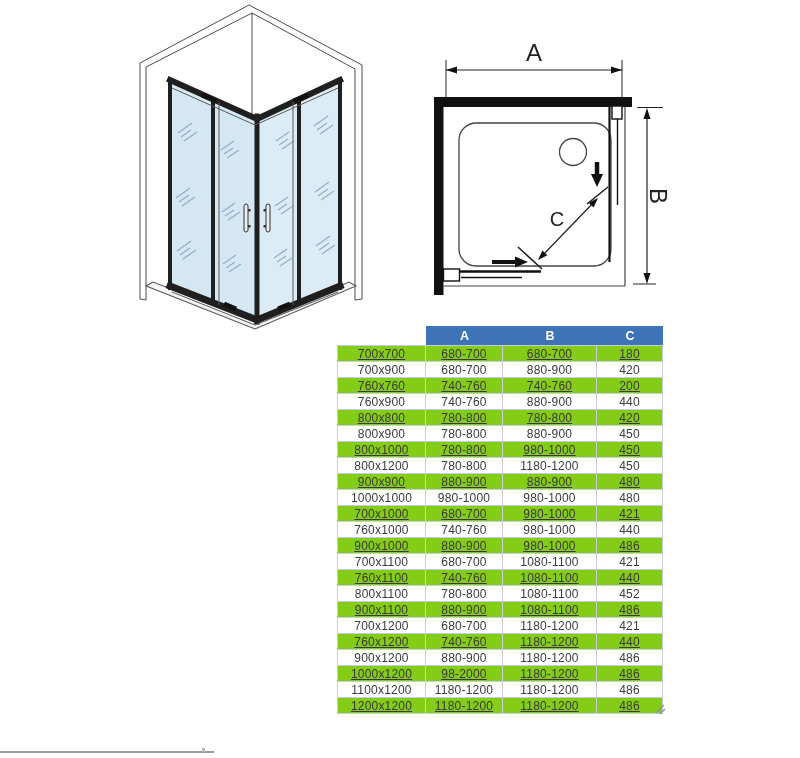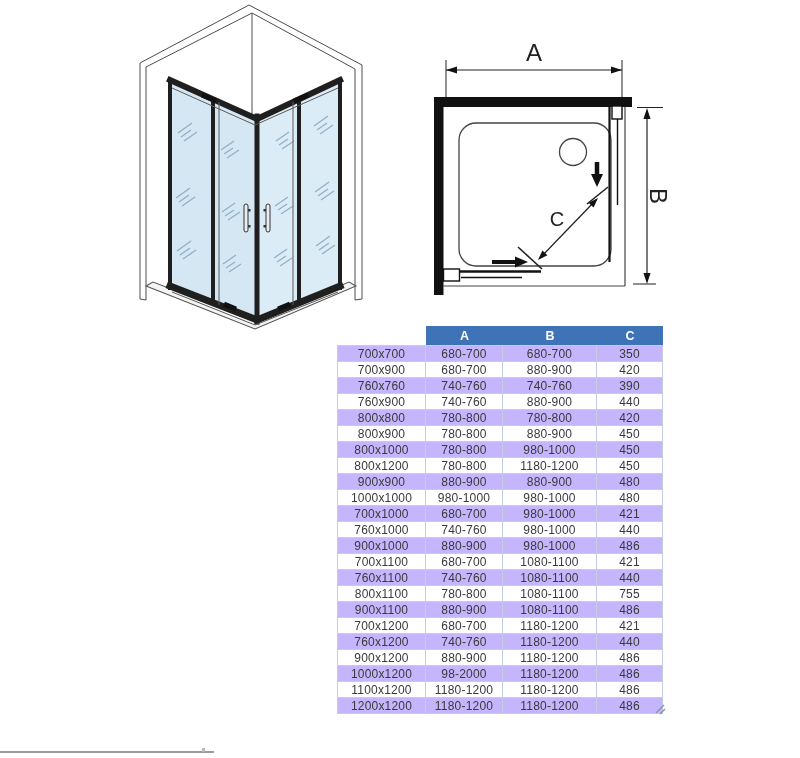--- a/index.html
+++ b/index.html
@@ -47,21 +47,21 @@
     justify-content: center;
     border-right: 1px solid #c6cedd;
     border-bottom: 1px solid #c6cedd;
     background: #ffffff;
     letter-spacing: 0.2px;
   }
   .td.size  { width: 89px; border-left: 1px solid #c6cedd; }
   .td.col-a { width: 77px; }
   .td.col-b { width: 94px; }
   .td.col-c { width: 66px; }
-  .tr.shaded .td { background: #c4b5fd; }
+  .tr.shaded .td { background: #84cc16; text-decoration: underline; }
 
   
   #resize-mark { left: 654px; top: 703px; }
 
   
   .page-edge-line {
     position: absolute;
     left: 0; top: 751px;
     width: 214px; height: 1.5px;
     background: #9b9b9b;
@@ -214,33 +214,33 @@
       <div class="th spacer"></div>
       <div class="th col-a">A</div>
       <div class="th col-b">B</div>
       <div class="th col-c">C</div>
     </div>
     <div class="tbody">
         <div class="tr shaded">
         <div class="td size">700x700</div>
         <div class="td col-a">680-700</div>
         <div class="td col-b">680-700</div>
-        <div class="td col-c">350</div>
+        <div class="td col-c">180</div>
       </div>
         <div class="tr">
         <div class="td size">700x900</div>
         <div class="td col-a">680-700</div>
         <div class="td col-b">880-900</div>
         <div class="td col-c">420</div>
       </div>
         <div class="tr shaded">
         <div class="td size">760x760</div>
         <div class="td col-a">740-760</div>
         <div class="td col-b">740-760</div>
-        <div class="td col-c">390</div>
+        <div class="td col-c">200</div>
       </div>
         <div class="tr">
         <div class="td size">760x900</div>
         <div class="td col-a">740-760</div>
         <div class="td col-b">880-900</div>
         <div class="td col-c">440</div>
       </div>
         <div class="tr shaded">
         <div class="td size">800x800</div>
         <div class="td col-a">780-800</div>
@@ -304,21 +304,21 @@
         <div class="tr shaded">
         <div class="td size">760x1100</div>
         <div class="td col-a">740-760</div>
         <div class="td col-b">1080-1100</div>
         <div class="td col-c">440</div>
       </div>
         <div class="tr">
         <div class="td size">800x1100</div>
         <div class="td col-a">780-800</div>
         <div class="td col-b">1080-1100</div>
-        <div class="td col-c">755</div>
+        <div class="td col-c">452</div>
       </div>
         <div class="tr shaded">
         <div class="td size">900x1100</div>
         <div class="td col-a">880-900</div>
         <div class="td col-b">1080-1100</div>
         <div class="td col-c">486</div>
       </div>
         <div class="tr">
         <div class="td size">700x1200</div>
         <div class="td col-a">680-700</div>

